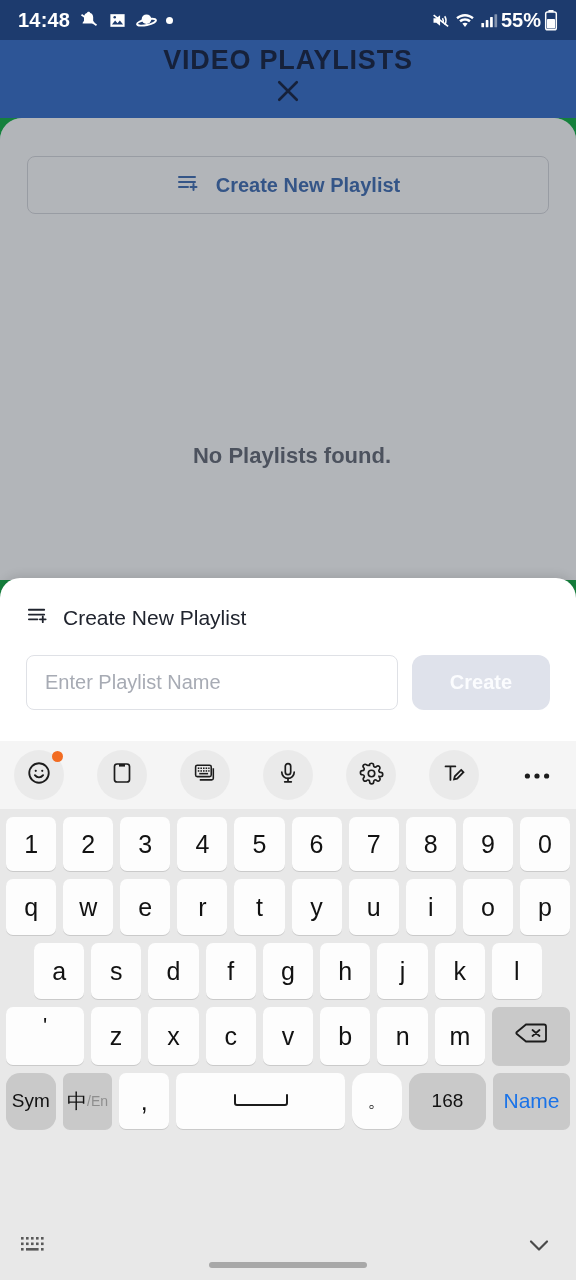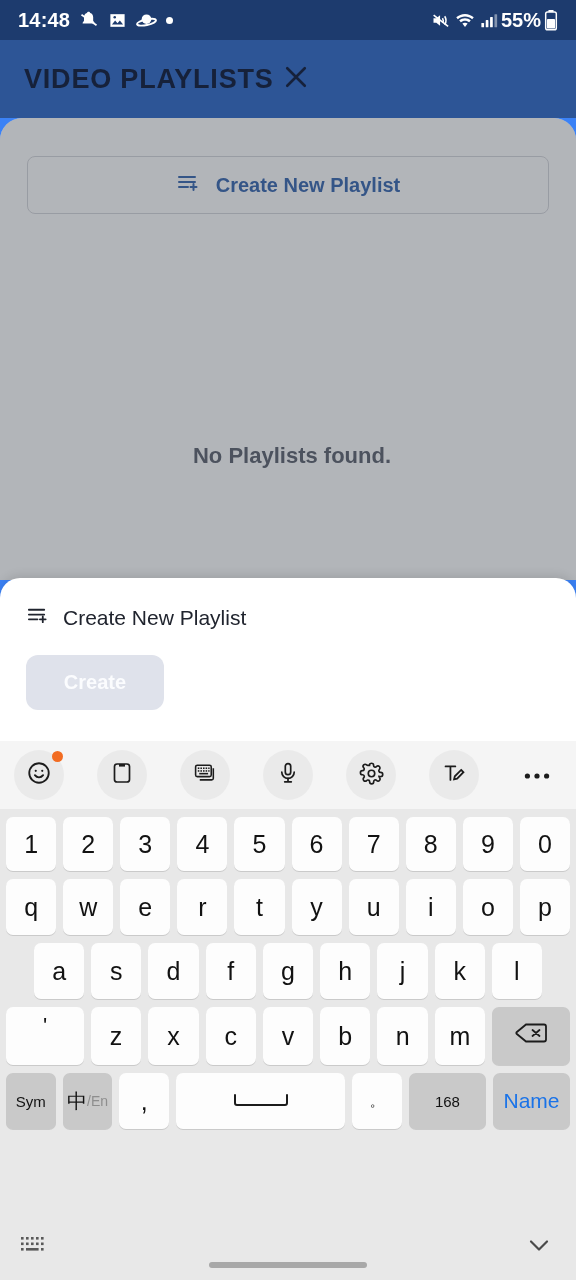--- a/index.html
+++ b/index.html
@@ -2,42 +2,43 @@
 <html><head>
 <meta charset="utf-8">
 <style>
   * { margin:0; padding:0; box-sizing:border-box; }
   html, body {
     width:576px; height:1280px;
     font-family:"Liberation Sans", sans-serif;
     background:#e9e9e9;
     overflow:hidden;
   }
-  #screen { position:relative; width:576px; height:1280px; overflow:hidden; background:#3b82f6; }
+  #screen { position:relative; width:576px; height:1280px; overflow:hidden; background:#15803d; }
 
   
   .statusbar{
     position:absolute; top:0; left:0; width:576px; height:40px;
     background:#1d3b6e; color:#fff;
     display:flex; align-items:center; justify-content:space-between;
     padding:0 18px;
   }
   .sb-left{ display:flex; align-items:center; gap:9px; }
   .sb-right{ display:flex; align-items:center; gap:3px; }
   .sb-time{ font-size:20px; font-weight:600; letter-spacing:.2px; }
   .sb-ico{ display:inline-flex; align-items:center; justify-content:center; }
   .sb-pct{ font-size:20px; font-weight:600; }
   .dot-ico{ width:7px; height:7px; border-radius:50%; background:#fff; display:inline-block; }
 
   
   .appbar{
     position:absolute; top:40px; left:0; width:576px; height:78px;
     background:#2d5596;
-    display:flex; align-items:center; justify-content:flex-start;
+    display:flex; align-items:center; justify-content:flex-end;
     padding:8px 24px;
+    flex-direction:column;
   }
   .appbar-title{
     font-size:27px; font-weight:700; color:#16213a; letter-spacing:.8px;
   }
   .appbar-close{ width:44px; height:44px; display:flex; align-items:center; justify-content:center; }
 
   
   .panel{
     position:absolute; top:118px; left:0; width:576px; height:462px;
     background:#f4f5f7;
@@ -114,21 +115,21 @@
     display:flex; align-items:center; justify-content:center;
     font-size:25px; color:#121212;
     box-shadow:0 1px 0 rgba(0,0,0,.13);
   }
   .krow.r1 .key{ height:54px; }
   .krow.r4 .key{ height:58px; }
   .key.gray{ background:#c9c9c9; }
   .key.wide{ flex:1.55; }
   .key.space{ flex:3.4; }
   .key.apos{ font-size:22px; align-items:flex-start; padding-top:6px; }
-  .key.small{ font-size:15px; }
+  .key.small{ font-size:19px;border-radius:14px; }
   .key.done{ color:#1a73e8; font-size:21px; }
   .key.cnen{ font-size:20px; }
   .key.cnen .en{ font-size:14px; color:#8e8e8e; }
   .kb-foot{
     position:absolute; bottom:0; left:0; width:576px; height:66px;
     display:flex; align-items:center; justify-content:space-between;
     padding:0 20px;
   }
   .home-bar{
     position:absolute; left:50%; transform:translateX(-50%); bottom:12px;
@@ -230,20 +231,21 @@
     <div class="sheet-head">
       <span>
         <svg width="23" height="23" viewBox="0 0 24 24" fill="none" stroke="#20242e" stroke-width="1.9" stroke-linecap="round">
           <path d="M3 6h16M3 11h16M3 16h9"></path>
           <path d="M17.5 13v6M14.5 16h6"></path>
         </svg>
       </span>
       <span class="sheet-title">Create New Playlist</span>
     </div>
     <div class="sheet-form">
+      <input class="name-input" type="text" placeholder="Enter Playlist Name" style="">
       <button class="create-btn">Create</button>
     </div>
   </div>
 
   <div class="kb">
 
     <div class="kb-toolbar">
       <div class="tool">
         <span>
           <svg width="26" height="26" viewBox="0 0 24 24" fill="none" stroke="#1c1c1c" stroke-width="1.7">

